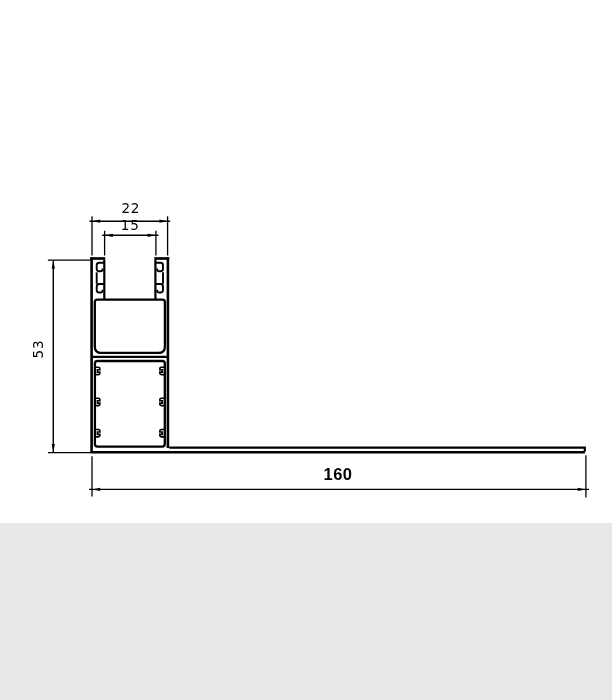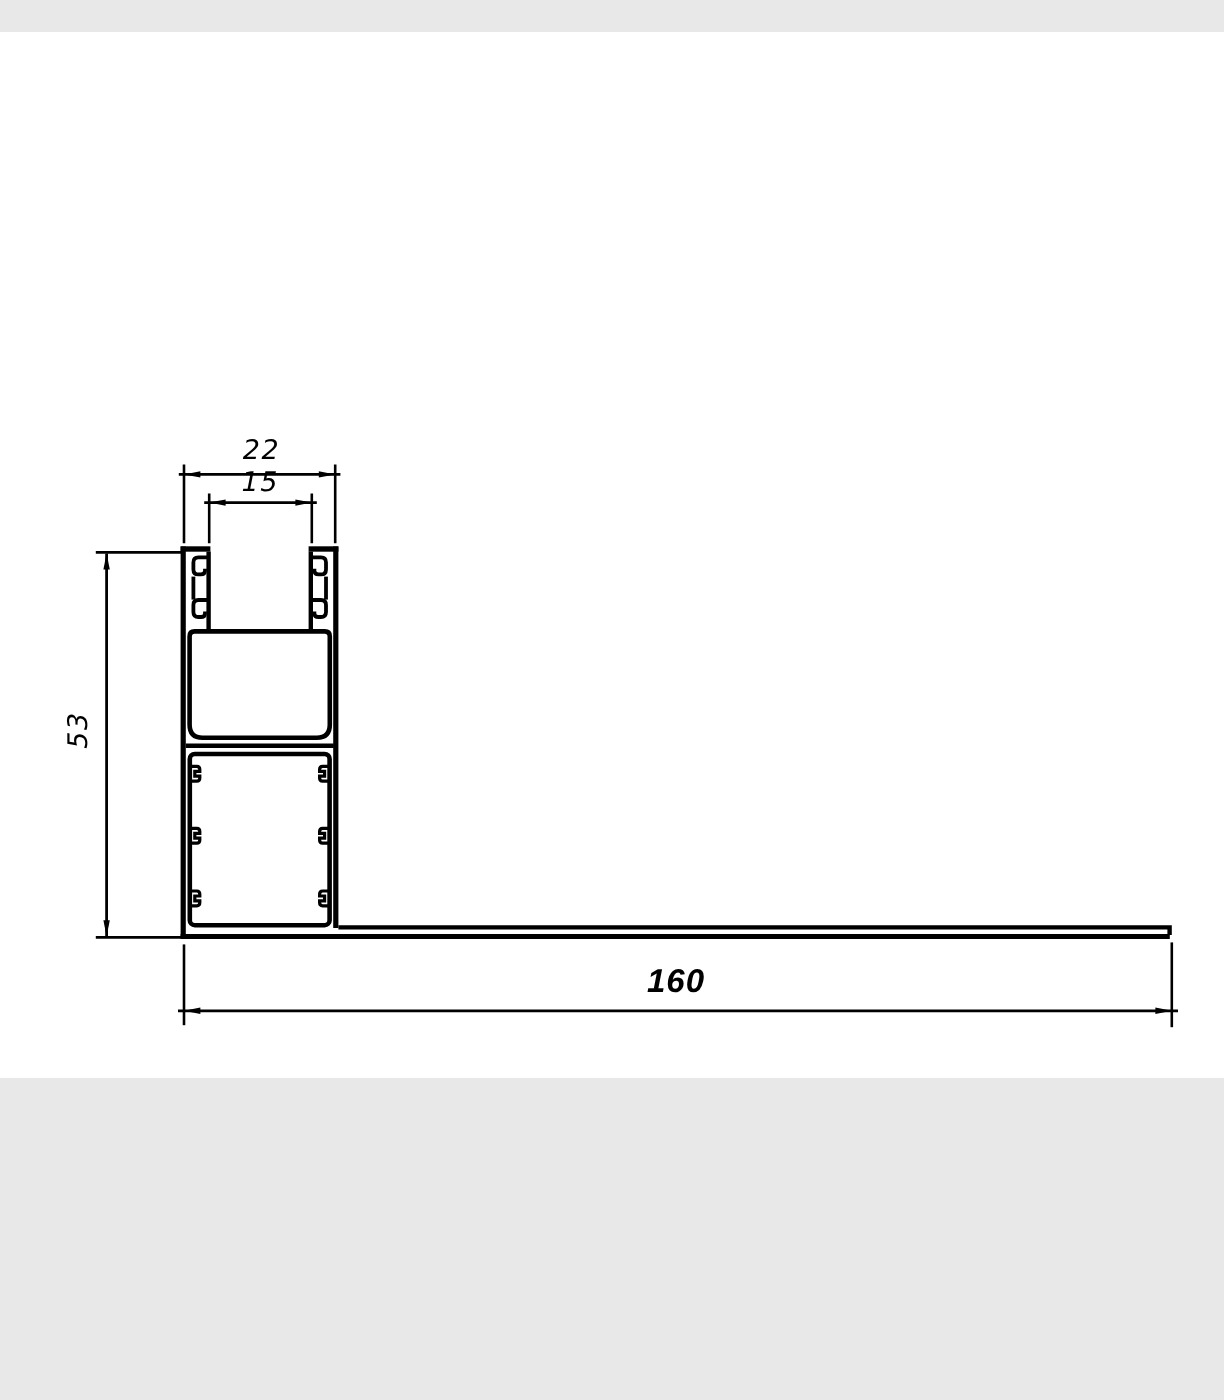--- a/index.html
+++ b/index.html
@@ -1,23 +1,22 @@
 <!DOCTYPE html>
 <html style="--line: #000000; --bg: #ffffff;"><head>
 <meta charset="utf-8">
 <style>
   :root { --line:#000000; --bg:#ffffff; }
   html,body { margin:0; padding:0; background:#e8e8e8; }
   .canvas {
     position:relative;
     width:612px; height:523px;
     background:var(--bg);
-    margin:16px auto;
+    margin:0 auto;
     overflow:hidden;
-    font-style:italic;
   }
   svg { display:block; width:612px; height:700px; }
   .ln   { stroke:var(--line); fill:none; }
   .thin { stroke:var(--line); fill:none; }
   .arrow{ fill:var(--line); stroke:none; }
   .dimtext {
     font-family:"DejaVu Sans","Liberation Sans",sans-serif;
     font-size:13.5px; font-weight:400;
     letter-spacing:0.8px;
     fill:var(--line);

